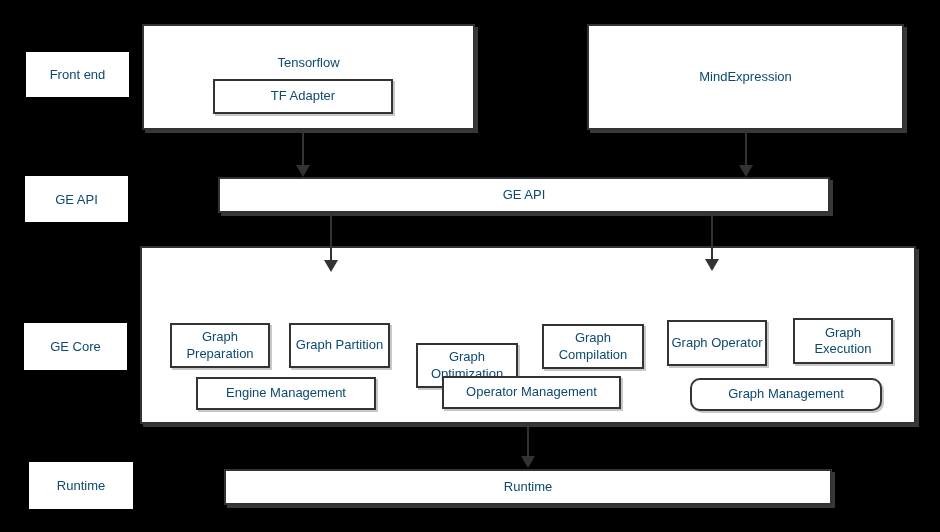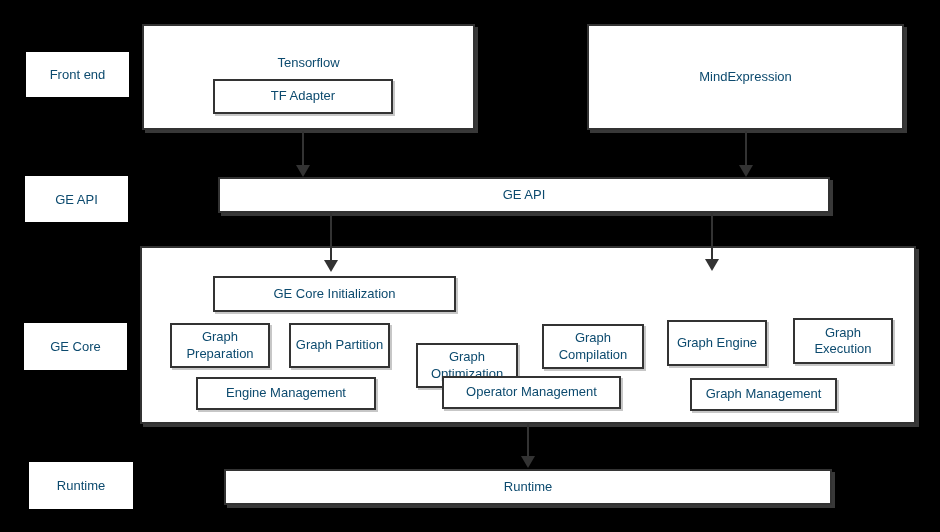--- a/index.html
+++ b/index.html
@@ -50,50 +50,47 @@
   <div class="white-box shadow-black" style="left:587px; top:24px; width:317px; height:106px;">
     <span>MindExpression</span>
   </div>
 
   <div class="white-box shadow-black" style="left:218px; top:177px; width:612px; height:36px;">
     <span>GE API</span>
   </div>
 
   <div class="white-box container-box shadow-black" style="left:140px; top:246px; width:776px; height:178px;">
 
-    <div class="white-box shadow-white" style="left:71px; top:28px; width:243px; height:36px;">
-      <span>GE Core Initialization</span>
-    </div>
 
     <div class="white-box shadow-white" style="left:28px; top:75px; width:100px; height:45px;">
       <span>Graph Preparation</span>
     </div>
     <div class="white-box shadow-white" style="left:147px; top:75px; width:101px; height:45px;">
       <span>Graph Partition</span>
     </div>
     <div class="white-box shadow-white" style="left:274px; top:75px; width:102px; height:45px;margin-top:20px;">
       <span>Graph Optimization</span>
     </div>
     <div class="white-box shadow-white" style="left:400px; top:76px; width:102px; height:45px;">
       <span>Graph Compilation</span>
     </div>
     <div class="white-box shadow-white" style="left:525px; top:72px; width:100px; height:46px;">
-      <span>Graph Engine</span>
+      <span>Graph Operator</span>
     </div>
     <div class="white-box shadow-white" style="left:651px; top:70px; width:100px; height:46px;">
       <span>Graph Execution</span>
     </div>
 
     <div class="white-box shadow-white" style="left:54px; top:129px; width:180px; height:33px;">
       <span>Engine Management</span>
     </div>
     <div class="white-box shadow-white" style="left:300px; top:128px; width:179px; height:33px;">
       <span>Operator Management</span>
     </div>
-    <div class="white-box shadow-white" style="left:548px; top:130px; width:147px; height:33px;">
+    <div class="white-box shadow-white" style="left:548px; top:130px; width:192px; height:33px;border-radius:10px;">
       <span>Graph Management</span>
     </div>
   </div>
 
   <div class="white-box shadow-black" style="left:224px; top:469px; width:608px; height:36px;">
     <span>Runtime</span>
   </div>
 
   <div class="arrow" style="left:303px; top:131px; height:46px;">
     <div class="shaft"></div>

